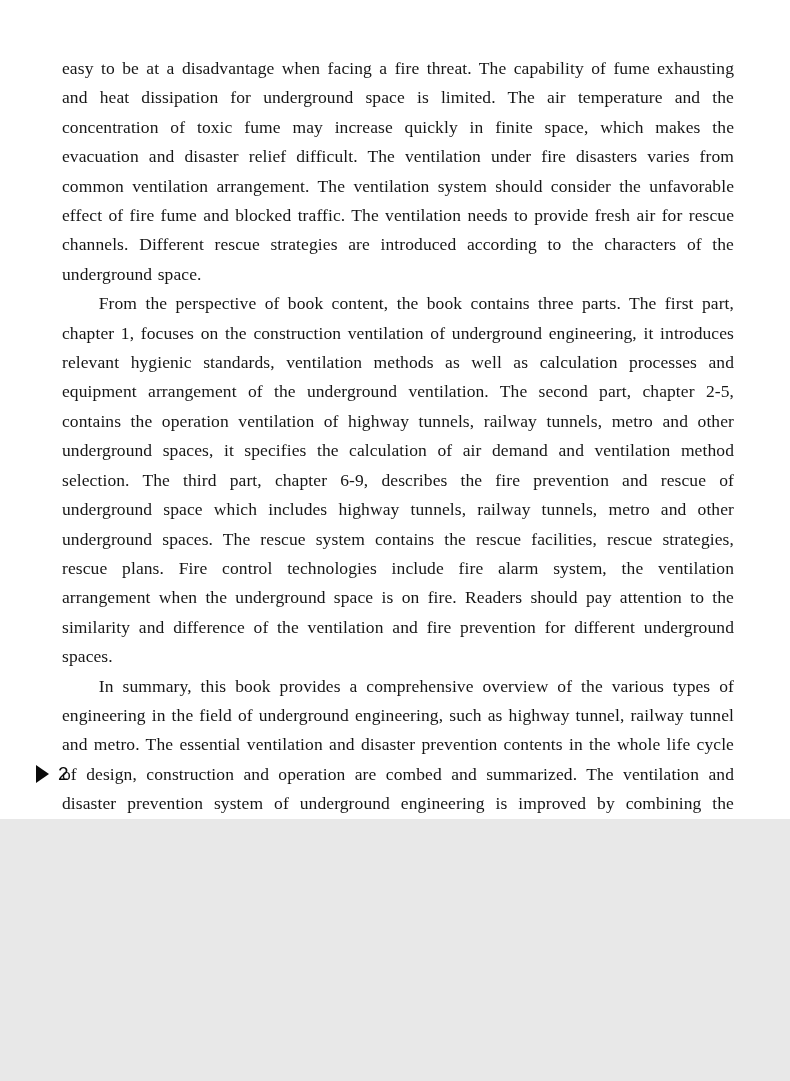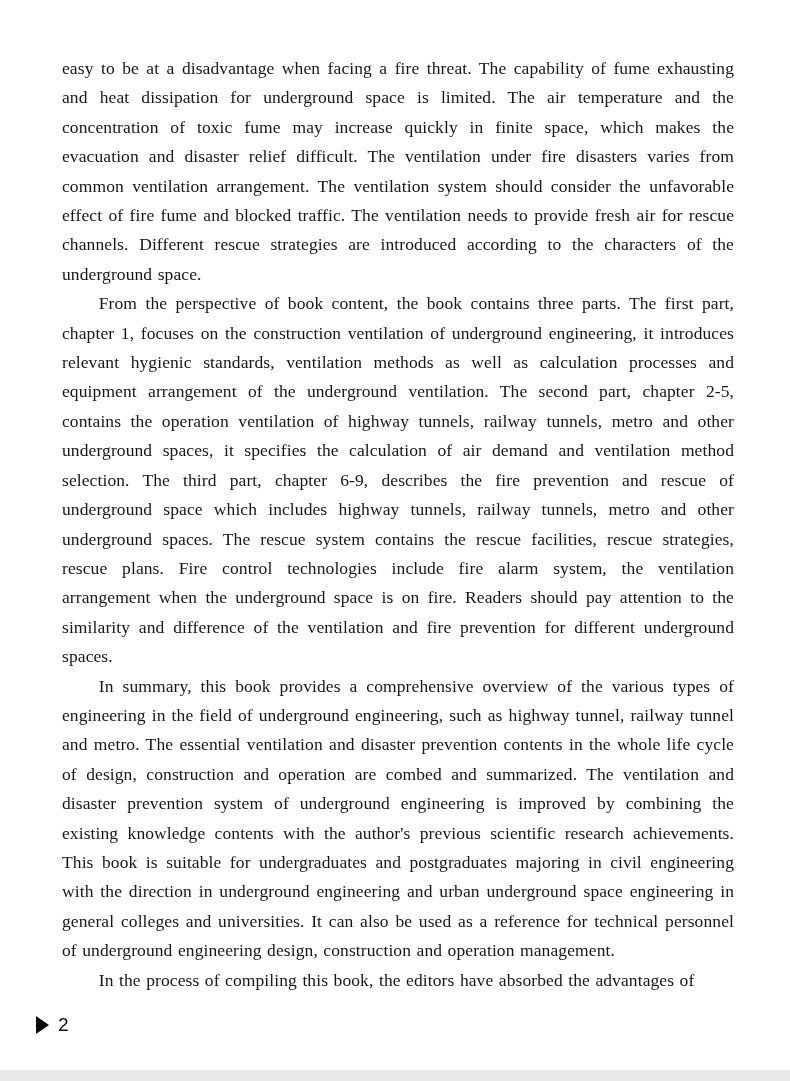--- a/index.html
+++ b/index.html
@@ -3,21 +3,21 @@
 <meta charset="utf-8">
 <style>
   html, body {
     margin: 0;
     padding: 0;
     background: #e8e8e8;
   }
   .page {
     position: relative;
     width: 790px;
-    height: 1070px;
+    height: 819px;
     margin: 0 auto;
     background: #ffffff;
     overflow: hidden;
     font-family: "Liberation Serif", "DejaVu Serif", serif;
     color: #161616;
   }
   .text-block {
     position: absolute;
     top: 54px;
     left: 62px;

